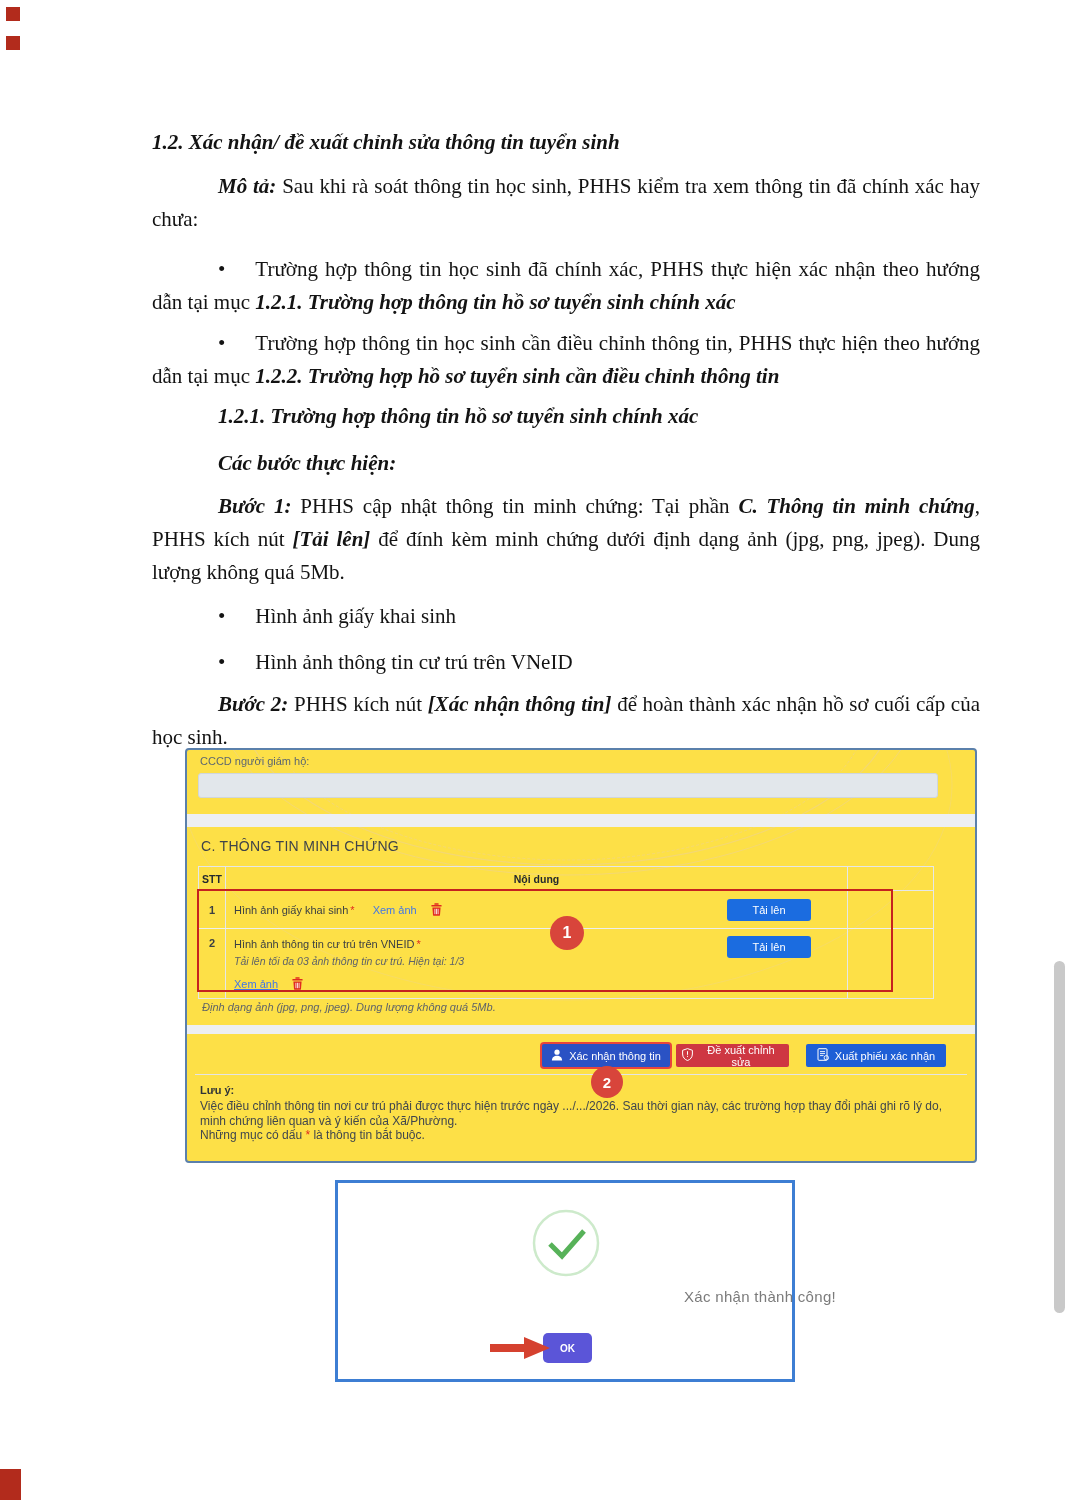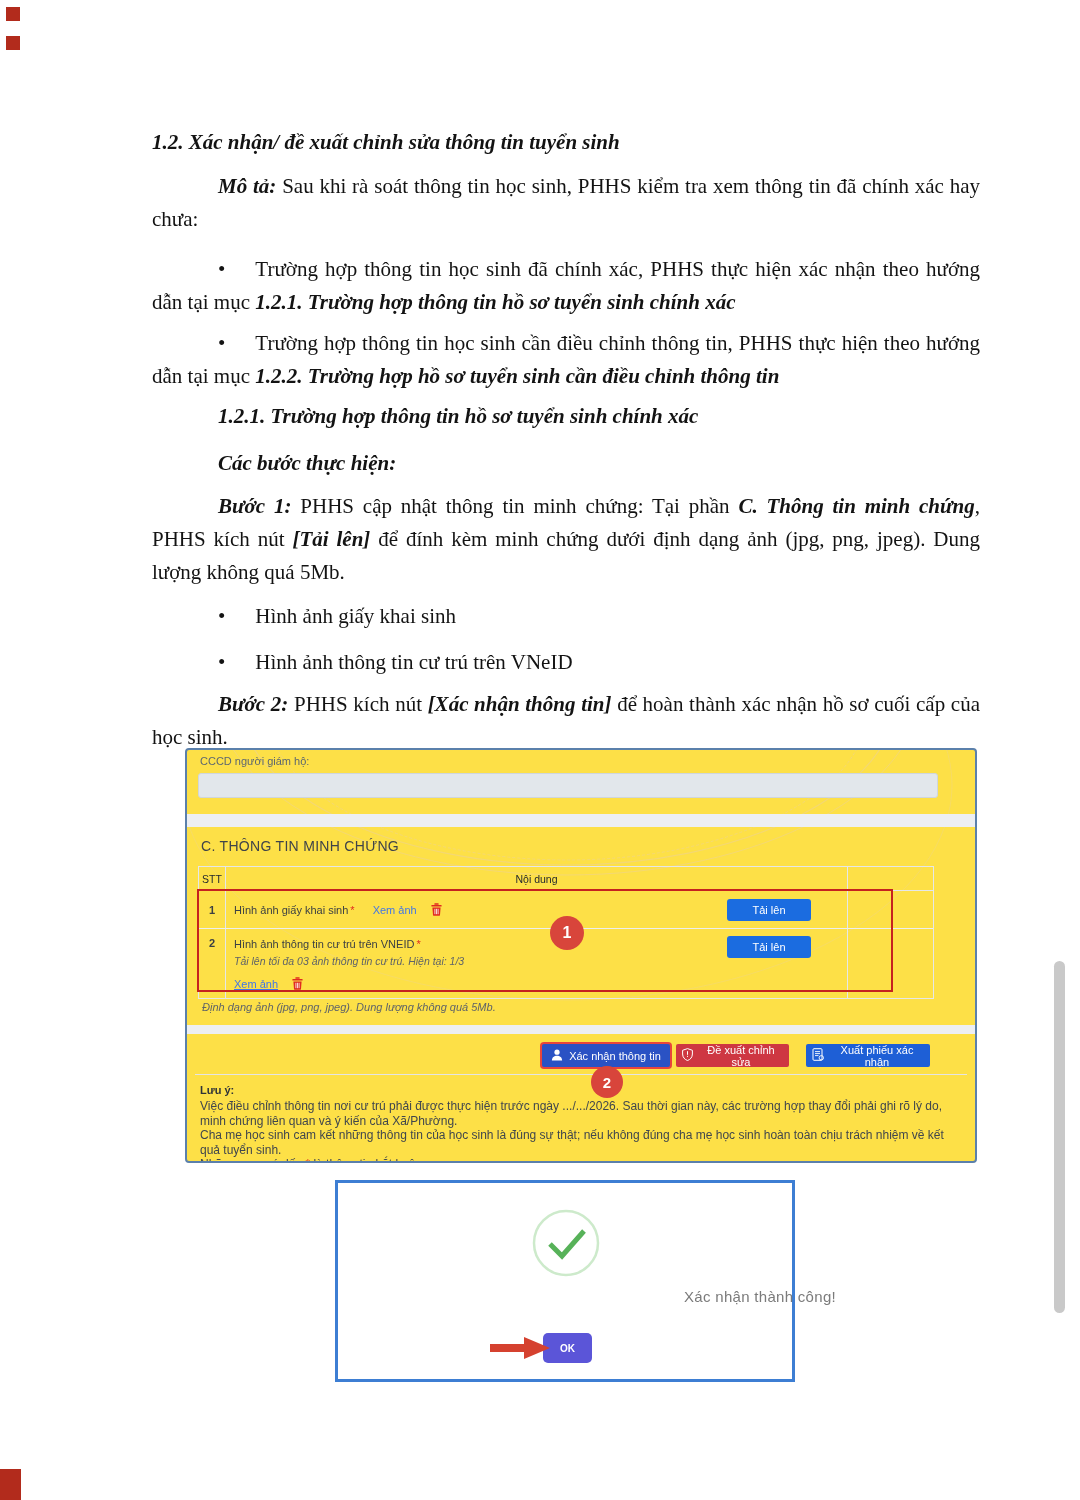--- a/index.html
+++ b/index.html
@@ -28,21 +28,21 @@
   .sec-title{position:absolute;left:14px;top:88px;font-size:14px;font-weight:500;color:#3f4349;letter-spacing:.3px;}
   .vtable{position:absolute;left:11px;top:116px;width:734px;border:1px solid #e5e7e9;background:transparent;}
   .vrow{display:flex;}
   .vhead{height:23px;border-bottom:1px solid #e5e7e9;}
   .r1{height:37px;border-bottom:1px solid #eceeef;}
   .r2{height:69px;}
   .vc{box-sizing:border-box;}
   .c1{width:26px;display:flex;align-items:center;justify-content:center;}
   .c2{flex:1;border-left:1px solid #e5e7e9;border-right:1px solid #e5e7e9;}
   .c3{width:85px;}
-  .hcell{font-size:10.5px;font-weight:normal;color:#24292e;display:flex;align-items:center;justify-content:center;}
+  .hcell{font-size:10.5px;font-weight:bold;color:#24292e;display:flex;align-items:center;justify-content:center;}
   .stt{font-size:11px;font-weight:bold;color:#3c4043;}
   .body2{display:flex;align-items:center;padding:0 36px 0 8px;}
   .body2 .grow{flex:1;}
   .rtitle{font-size:11px;color:#3c4043;}
   .star{color:#e02b20;font-size:11px;margin-left:2px;}
   .vlink{font-size:11px;color:#4176e8;margin-left:18px;cursor:pointer;text-decoration:none;}
   .vlink.u{text-decoration:underline;margin-left:0;}
   .ticon{margin-left:14px;display:inline-flex;cursor:pointer;}
   .upload{width:84px;height:22px;background:#1b6ce0;color:#fff;border:none;border-radius:3px;font-size:11px;font-family:"Liberation Sans",sans-serif;cursor:pointer;}
   .r2 .body2{align-items:flex-start;padding-top:5px;}
@@ -51,21 +51,21 @@
   .r2 .upload{margin-top:2px;}
   .redbox{position:absolute;left:10px;top:139px;width:692px;height:99px;border:2px solid #c5221f;pointer-events:none;z-index:5;}
   .badge{position:absolute;background:#d8453b;color:#fff;border-radius:50%;display:flex;align-items:center;justify-content:center;font-family:"Liberation Sans",sans-serif;font-weight:bold;z-index:8;}
   .badge1{left:363px;top:166px;width:34px;height:34px;font-size:16px;}
   .badge2{left:404px;top:316px;width:32px;height:32px;font-size:15px;}
   .fmt-note{position:absolute;left:15px;top:251px;font-size:11px;font-style:italic;color:#5f6368;}
   .abtn{position:absolute;top:294px;height:23px;display:flex;align-items:center;justify-content:center;gap:6px;color:#fff;font-size:11px;border:none;border-radius:2px;font-family:"Liberation Sans",sans-serif;cursor:pointer;}
   .abtn svg{flex:0 0 auto;}
   .btn-confirm{left:355px;width:128px;background:#2a52c4;box-shadow:0 0 0 2px #e8453c;}
   .btn-propose{left:489px;width:113px;background:#ce3742;}
-  .btn-export{left:619px;width:124px;background:#1e5fd6;}
+  .btn-export{left:619px;width:140px;background:#1e5fd6;}
   .divider{position:absolute;left:8px;top:324px;width:772px;height:1px;background:#e4e4e4;}
   .notes{position:absolute;left:13px;top:334px;width:750px;color:#40464d;}
   .notes .nlabel{font-size:11px;font-weight:bold;margin-bottom:3px;color:#2f3338;}
   .notes p{margin:0;font-size:12px;line-height:14.5px;}
   .nstar{color:#e02b20;}
   
   .frame2{
     position:absolute;left:335px;top:1180px;width:454px;height:196px;
     border:3px solid #3d7ed3;background:#fff;font-family:"Liberation Sans",sans-serif;
   }
@@ -235,21 +235,20 @@
         </svg></span>
     <span>Xuất phiếu xác nhận</span>
   </button>
 
   <div class="divider"></div>
   <div class="badge badge2">2</div>
 
   <div class="notes">
     <div class="nlabel">Lưu ý:</div>
     <p>Việc điều chỉnh thông tin nơi cư trú phải được thực hiện trước ngày .../.../2026. Sau thời gian này, các trường hợp thay đổi phải ghi rõ lý do, minh chứng liên quan và ý kiến của Xã/Phường.</p>
-    <p>Cha mẹ học sinh cam kết những thông tin của học sinh là đúng sự thật; nếu không đúng cha mẹ học sinh hoàn toàn chịu trách nhiệm về kết quả tuyển sinh.</p>
     <p><span>Những mục có dấu </span><span class="nstar">*</span><span> là thông tin bắt buộc.</span></p>
   </div>
 </div>
 
 <div class="frame2">
   <span class="chk">
     <svg width="70" height="70" viewBox="0 0 70 70">
       <circle cx="35" cy="35" r="32" fill="#ffffff" stroke="#cdeacb" stroke-width="2.5"></circle>
       <path d="M19 36 L31 48 L53 23" fill="none" stroke="#57b259" stroke-width="5"></path>
     </svg>

